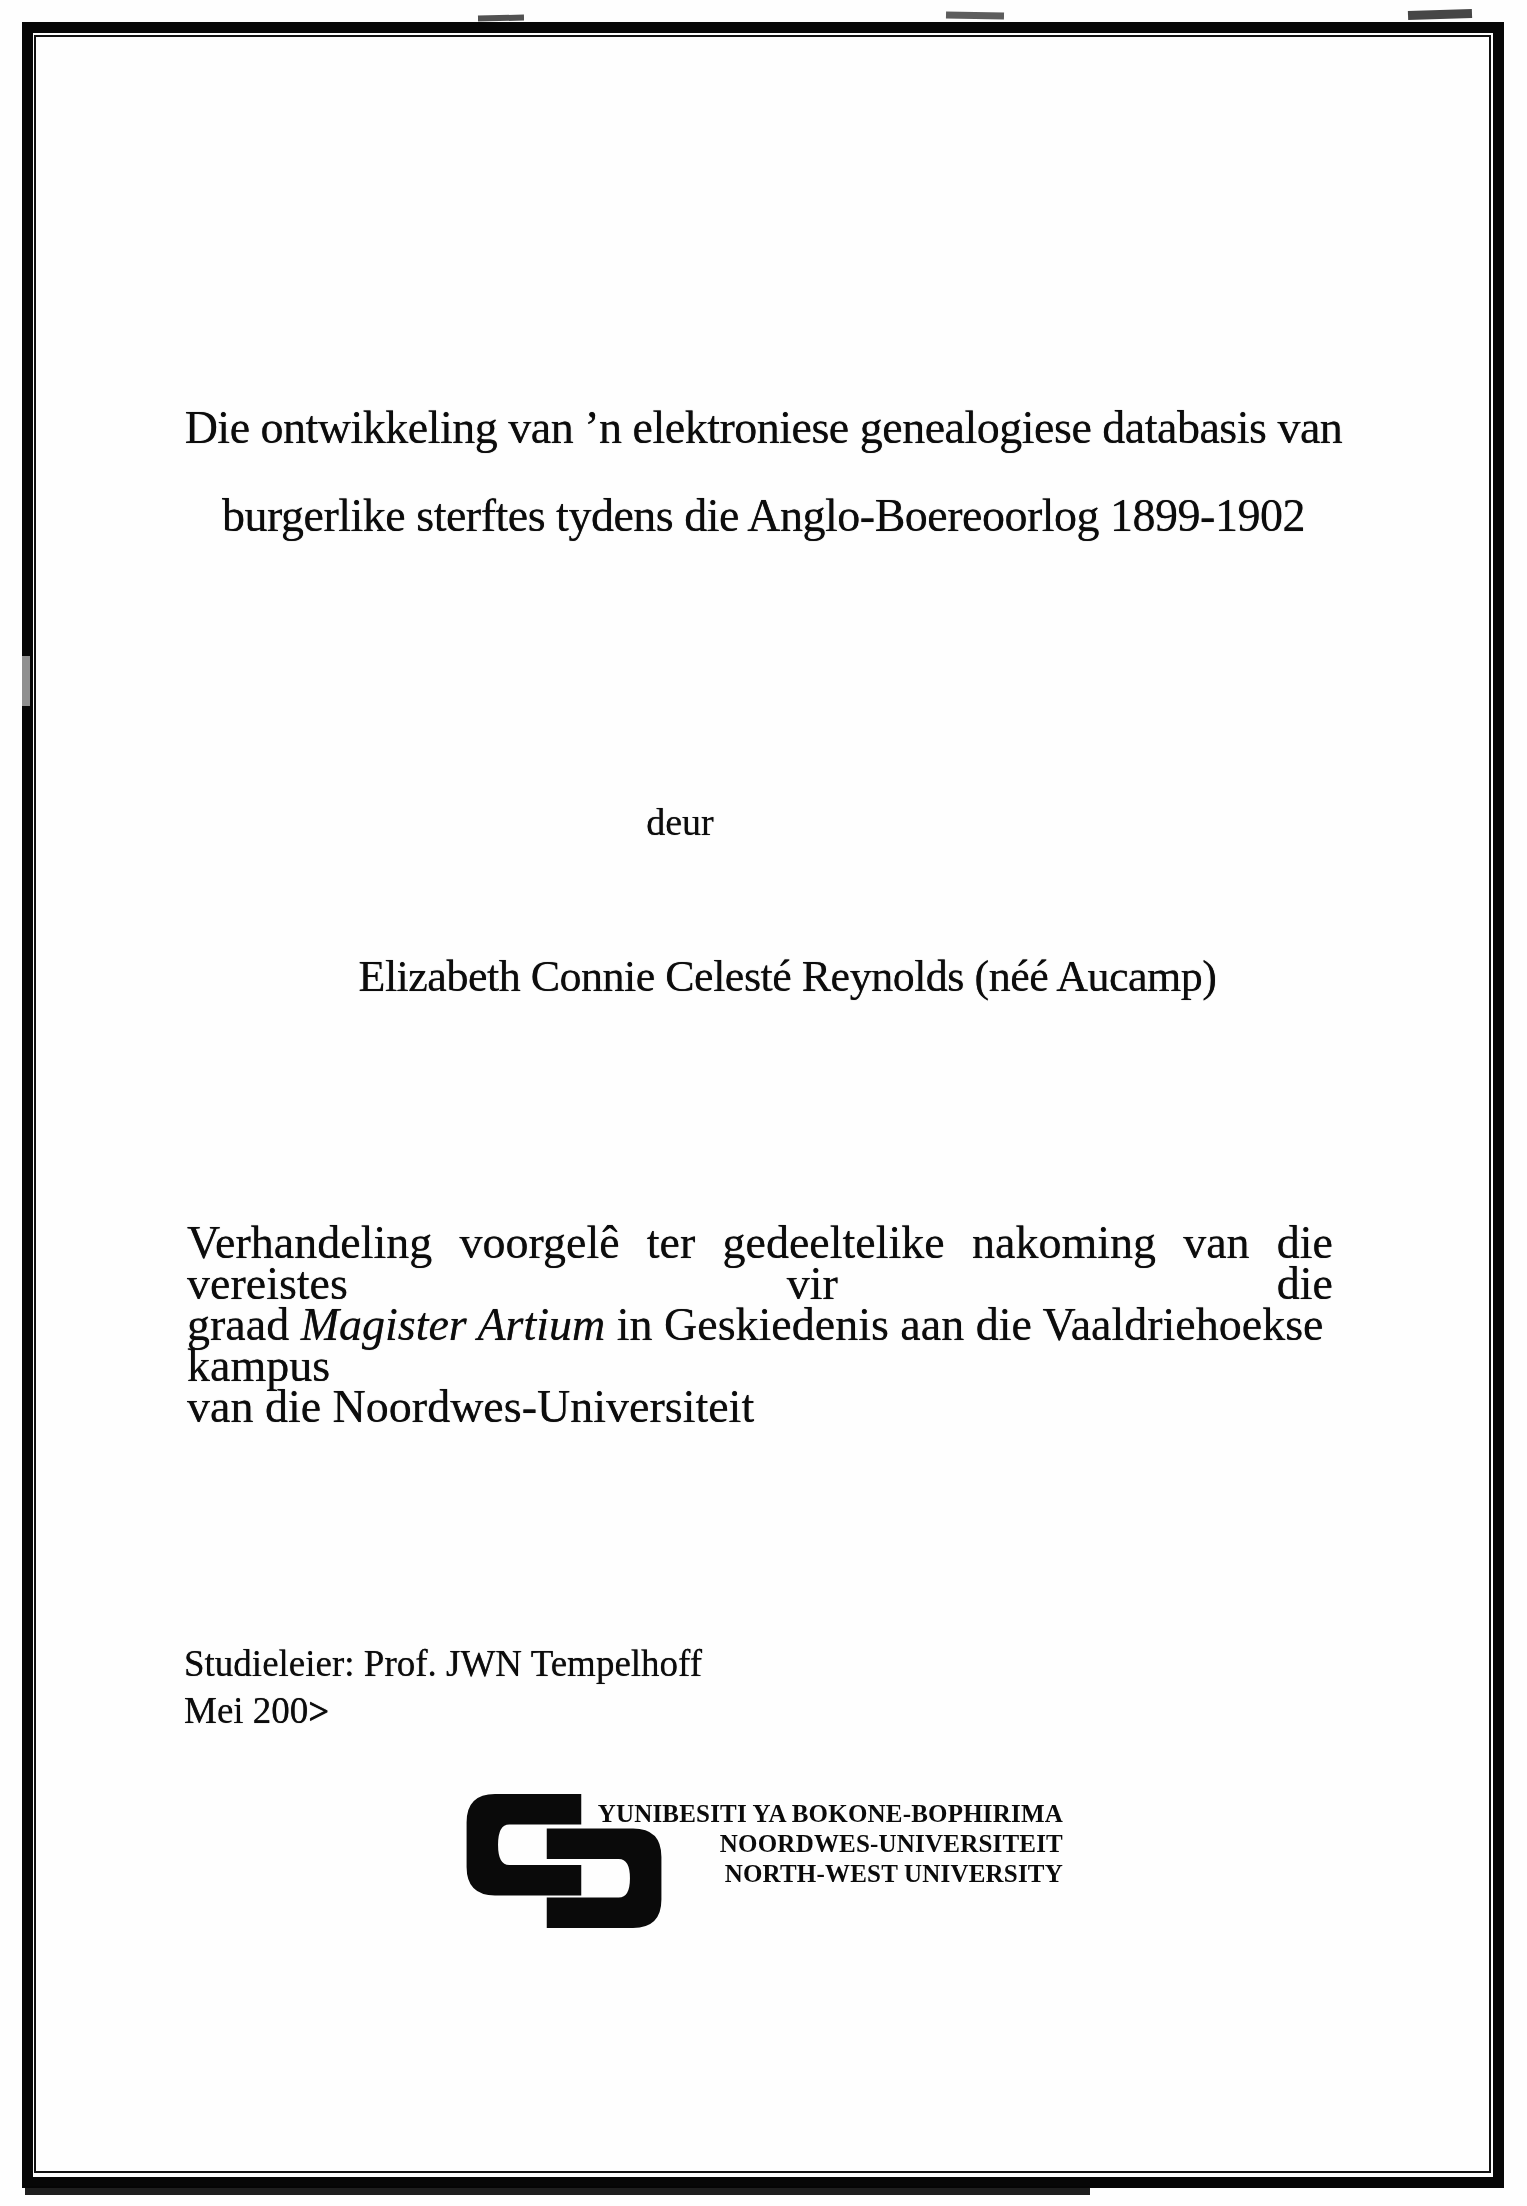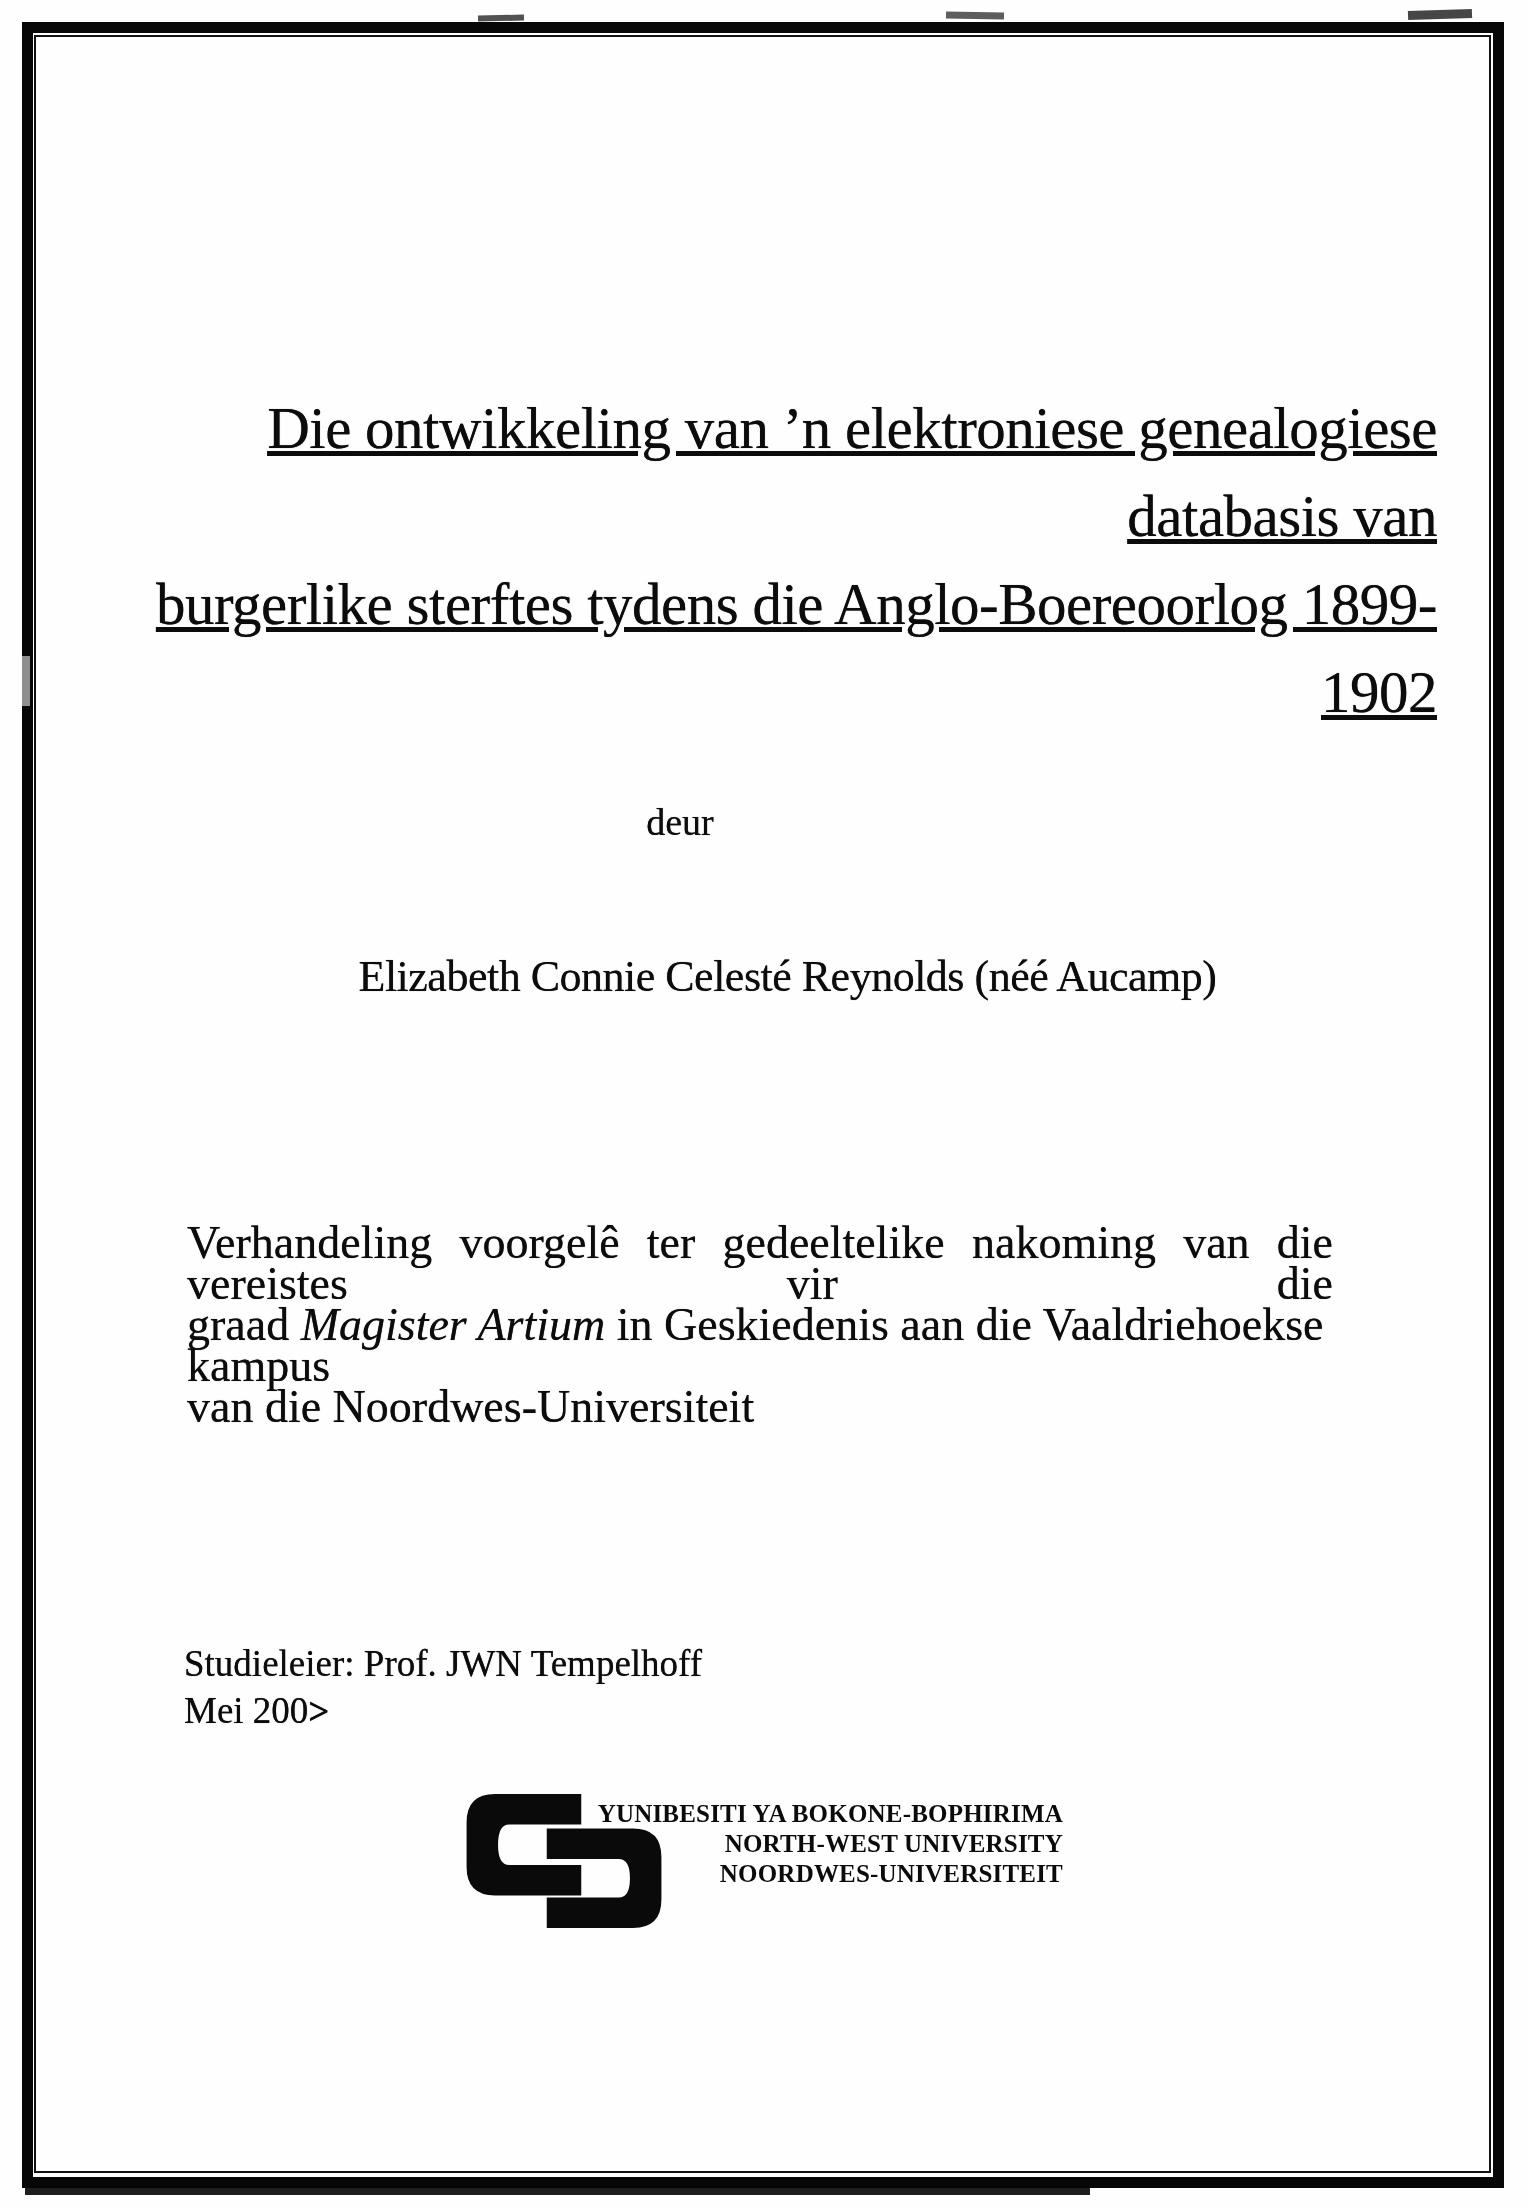--- a/index.html
+++ b/index.html
@@ -26,21 +26,21 @@
   
   .artifact { position:absolute; background:#181818; }
   .a-top1 { left:478px; top:15px; width:46px; height:6px; opacity:.75; transform:rotate(-1deg); }
   .a-top2 { left:946px; top:12px; width:58px; height:7px; opacity:.7; transform:rotate(1deg); }
   .a-top3 { left:1408px; top:10px; width:64px; height:9px; opacity:.8; transform:rotate(-2deg); }
   .a-bottom { left:25px; top:2186px; width:1065px; height:9px; background:#050505; opacity:.9; }
   .a-notch { position:absolute; left:21px; top:656px; width:9px; height:50px; background:#ffffff; opacity:.55; }
 
   .title-block {
     position:absolute; left:90px; width:1347px; top:384px;
-    text-align:right; font-size:59px; line-height:88px; letter-spacing:-0.5px;text-decoration:underline;
+    text-align:center; font-size:46px; line-height:88px; letter-spacing:-0.5px;
   }
   .byline {
     position:absolute; left:0; width:1360px; top:800px;
     text-align:center; font-size:38px; line-height:44px;
   }
   .author-line {
     position:absolute; left:0; width:1527px; top:952px;
     text-align:center; font-size:44px; line-height:50px; letter-spacing:-0.5px;margin-left:24px;
   }
   .statement {
@@ -95,15 +95,15 @@
   <div>Studieleier: Prof. JWN Tempelhoff</div>
   <div><span>Mei 200</span><span class="glyph7">&gt;</span></div>
 </div>
 
 <svg class="logo-mark" viewBox="0 0 196 136" xmlns="http://www.w3.org/2000/svg" aria-hidden="true">
   <path fill="#0a0a0a" d="M115,2 L30,2 Q2,2 2,30 L2,74 Q2,102 30,102 L115,102 L115,72 L44,72 Q33,72 33,52 Q33,32 44,32 L115,32 Z"></path>
   <path fill="#0a0a0a" d="M81,36 L166,36 Q194,36 194,64 L194,106 Q194,134 166,134 L81,134 L81,104 L152,104 Q163,104 163,85 Q163,66 152,66 L81,66 Z"></path>
 </svg>
 <div class="logo-text">
   <div>YUNIBESITI YA BOKONE-BOPHIRIMA</div>
+  <div>NOORDWES-UNIVERSITEIT</div>
   <div>NORTH-WEST UNIVERSITY</div>
-  <div>NOORDWES-UNIVERSITEIT</div>
 </div>
 
 </body></html>

